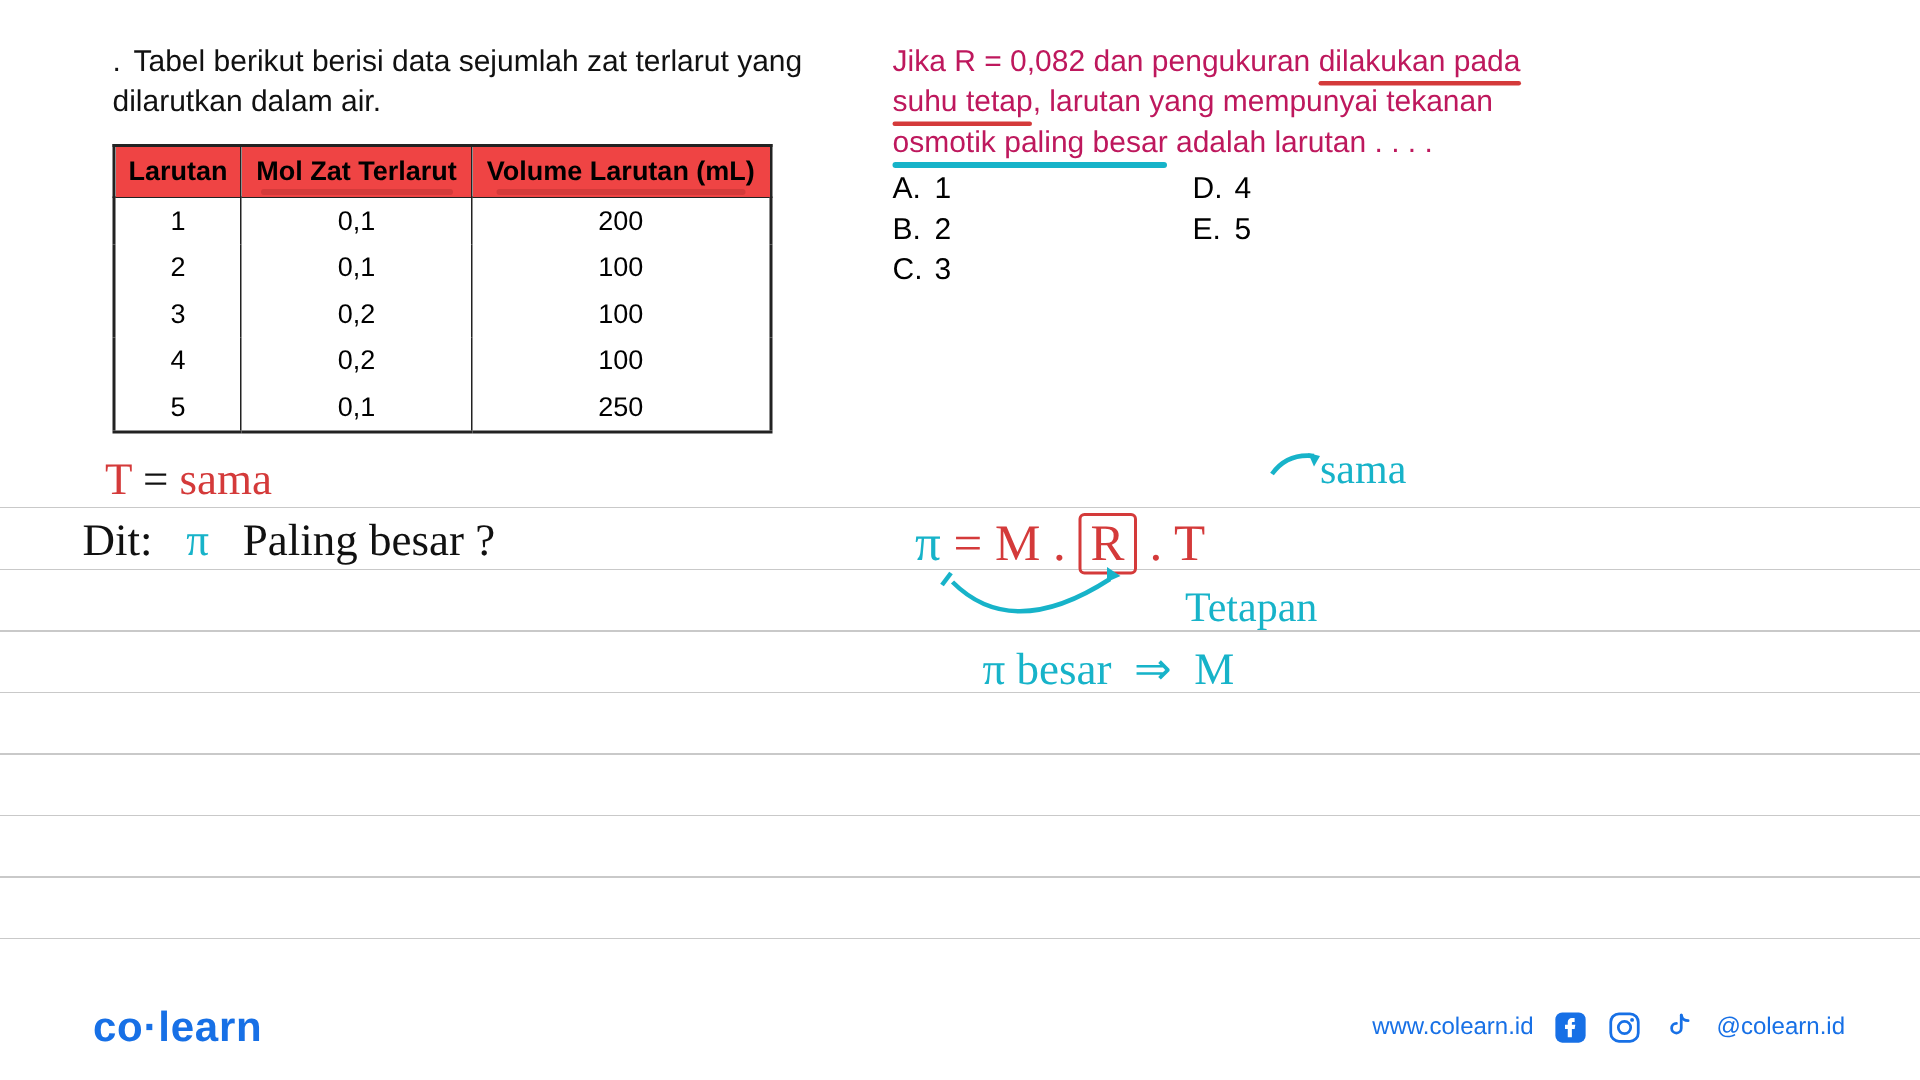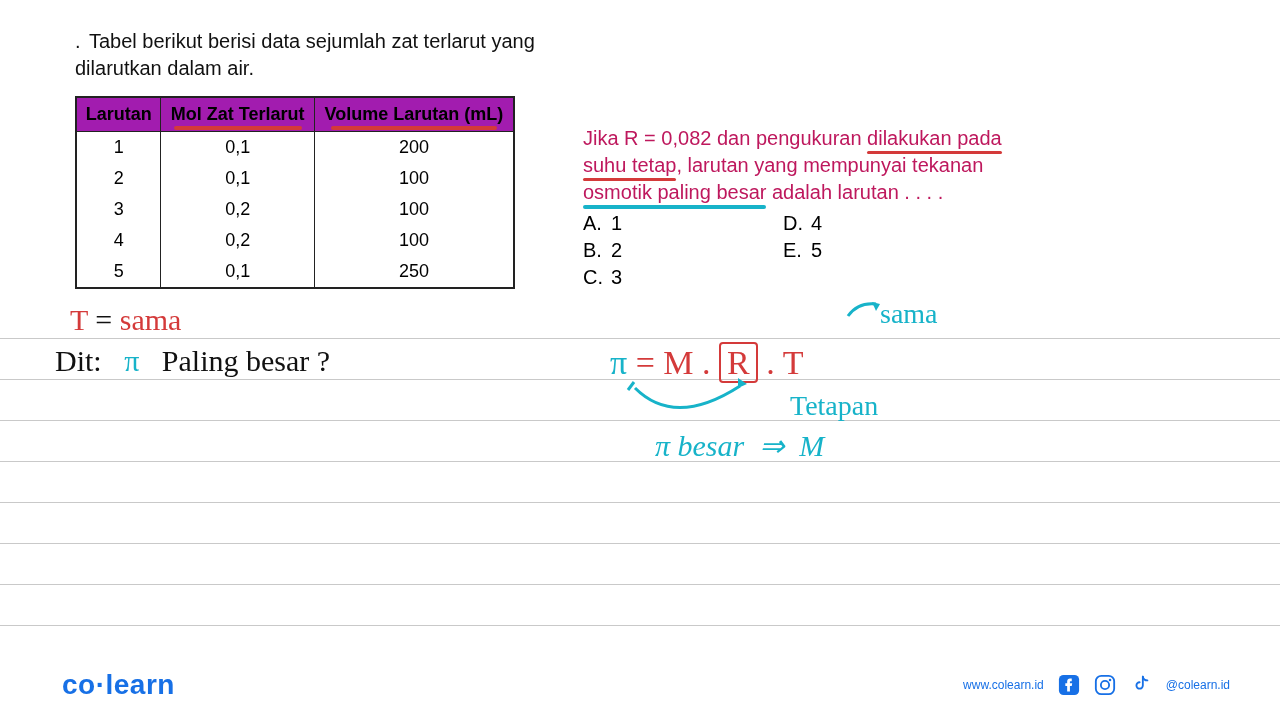--- a/index.html
+++ b/index.html
@@ -7,40 +7,39 @@
     width: 1280px;
     height: 720px;
     background: #fff;
     font-family: Arial, Helvetica, sans-serif;
     position: relative;
     overflow: hidden;
   }
   .top {
     display: flex;
     padding: 28px 60px 0 75px;
-    gap: 38px;
-    align-items: flex-end;
+    gap: 50px;
   }
   .left-col { flex: 0 0 470px; }
   .right-col { flex: 1; }
   .intro {
     font-size: 20px;
     line-height: 1.35;
     color: #111;
     margin-bottom: 14px;
   }
   .intro-dot { display:inline-block; width:14px; }
   .table {
     border: 2px solid #222;
     border-collapse: collapse;
     width: 440px;
     font-size: 18px;
   }
   .table th {
-    background: #a21caf;
+    background: #ef4444;
     font-weight: bold;
     padding: 6px 8px;
     border: 1px solid #222;
     position: relative;
   }
   .table td {
     padding: 5px 8px;
     border-left: 1px solid #222;
     border-right: 1px solid #222;
     text-align: center;
@@ -102,21 +101,21 @@
   .red { color:#d43a3a; }
   .cyan { color:#17b3c9; }
 
   
   .footer {
     position:absolute; left:12px; right:0; bottom:0; height:70px;
     display:flex; align-items:center; padding: 0 50px;
   }
   .logo { font-size:28px; font-weight:700; color:#1770e6; letter-spacing:0.5px; }
   .logo .dot { color:#1770e6; }
-  .foot-right { margin-left:auto; display:flex; align-items:center; gap:14px; font-size:12px; color:#1770e6; }
+  .foot-right { margin-left:auto; display:flex; align-items:center; gap:14px; font-size:16px; color:#1770e6; }
   .ic { width:22px; height:22px; display:inline-flex; align-items:center; justify-content:center; }
   .ic svg { width:22px; height:22px; fill:#1770e6; }
 
   
   .annot { position:absolute; left:0; top:0; pointer-events:none; }
 </style>
 </head>
 <body>
 
 <div class="top">
@@ -191,21 +190,21 @@
   <div class="hw" style="left:610px; top:46px; font-size:34px;text-align:center;">
     <span class="cyan">π</span>
     <span class="red"> = M .</span>
     <span class="red" style="border:2px solid #d43a3a; padding:0 6px; border-radius:4px;">R</span>
     <span class="red">.</span>
     <span class="red">T</span>
   </div>
 
   <div class="hw cyan" style="left:790px; top:92px; font-size:28px;text-align:right;">Tetapan</div>
 
-  <div class="hw cyan" style="left:655px; top:130px; font-size:30px;font-style:italic;">
+  <div class="hw cyan" style="left:655px; top:130px; font-size:30px;">
     <span>π</span><span> besar</span>&nbsp;<span> ⇒ </span>&nbsp;<span>M</span>
   </div>
 
   <svg class="annot" width="1280" height="400">
 
     <path d="M 848 18 q 10 -14 28 -12" stroke="#17b3c9" stroke-width="3" fill="none"></path>
     <path d="M 872 4 l 8 2 l -4 7 z" fill="#17b3c9"></path>
 
     <path d="M 635 90 q 40 40 105 -2" stroke="#17b3c9" stroke-width="3" fill="none"></path>
     <path d="M 738 90 l 0 -10 l 9 6 z" fill="#17b3c9"></path>

